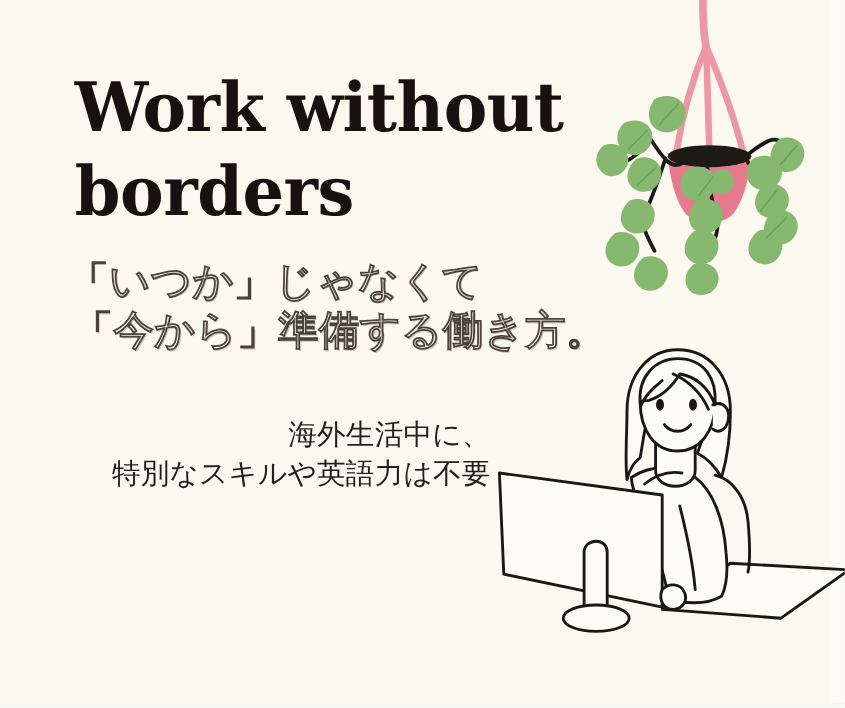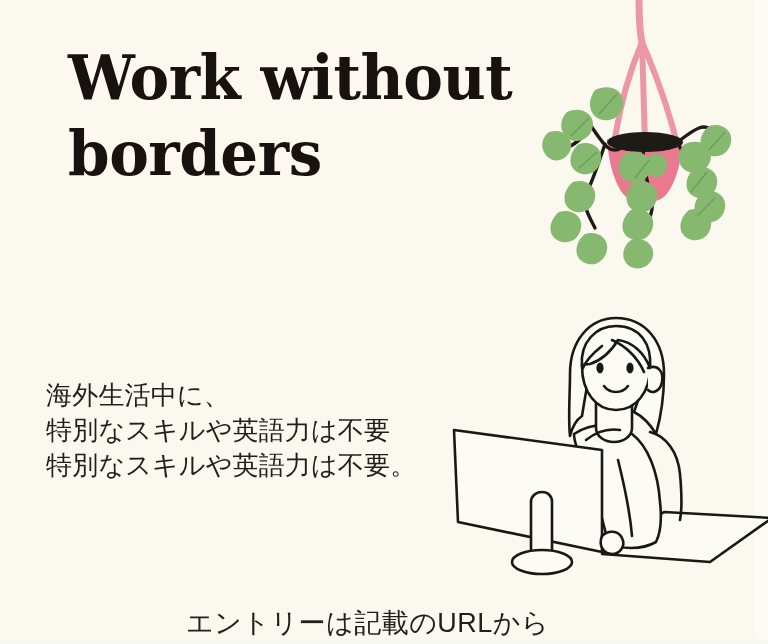--- a/index.html
+++ b/index.html
@@ -35,21 +35,21 @@
     bottom: 0;
     width: 768px;
     height: 5px;
     background: #f7f8ef;
   }
 
   
   .headline {
     position: absolute;
     left: 68px;
-    top: 40px;
+    top: 60px;
     width: 470px;
     font-family: "DejaVu Serif", "Liberation Serif", serif;
     font-weight: bold;
     font-size: 62px;
     line-height: 76px;
     letter-spacing: -0.5px;
     color: #17120f;
   }
   .headline .hl-line {
     display: block;
@@ -82,20 +82,21 @@
   
   .body-copy {
     position: absolute;
     left: 46px;
     top: 378px;
     width: 400px;
     font-size: 26px;
     line-height: 35px;
     color: #221e1b;
     letter-spacing: 0.2px;
+    text-align: right;
   }
   .body-copy .body-line {
     display: block;
     white-space: nowrap;
   }
 
   
   .footer-caption {
     position: absolute;
     left: 186px;
@@ -192,26 +193,27 @@
       </g>
     </svg>
   </div>
 
   <div class="headline">
     <span class="hl-line">Work without</span>
     <span class="hl-line">borders</span>
   </div>
 
   <div class="subtitle">
+    <span class="sub-line">「いつか」じゃなくて</span>
+    <span class="sub-line indent">「今から」準備する働き方。</span>
   </div>
 
   <div class="body-copy">
     <span class="body-line">海外生活中に、</span>
     <span class="body-line">特別なスキルや英語力は不要</span>
-    <span class="body-line">特別なスキルや英語力は不要。</span>
   </div>
 
   <div class="person-art">
     <svg viewBox="0 0 320 300" xmlns="http://www.w3.org/2000/svg">
       <g fill="#fdfbf5" stroke="#1a1714" stroke-width="2.6" stroke-linejoin="round" stroke-linecap="round">
 
         <path d="M150 248 L212 206 L320 212 L258 256 Z"></path>
 
         <path d="M122 128 C140 116 166 116 180 128
                  C196 140 206 166 208 196
@@ -259,16 +261,15 @@
         <path d="M166 154 C172 178 178 206 180 230" fill="none"></path>
       </g>
       <g fill="#1a1714">
         <ellipse cx="148" cy="62" rx="3.6" ry="5.4"></ellipse>
         <ellipse cx="178" cy="62" rx="3.6" ry="5.4"></ellipse>
       </g>
       <path d="M152 80 C158 88 170 88 176 80" fill="none" stroke="#1a1714" stroke-width="2.6" stroke-linecap="round"></path>
     </svg>
   </div>
 
-  <div class="footer-caption">エントリーは記載のURLから</div>
 
   <div class="bottom-band"></div>
 </div>
 
 </body></html>

